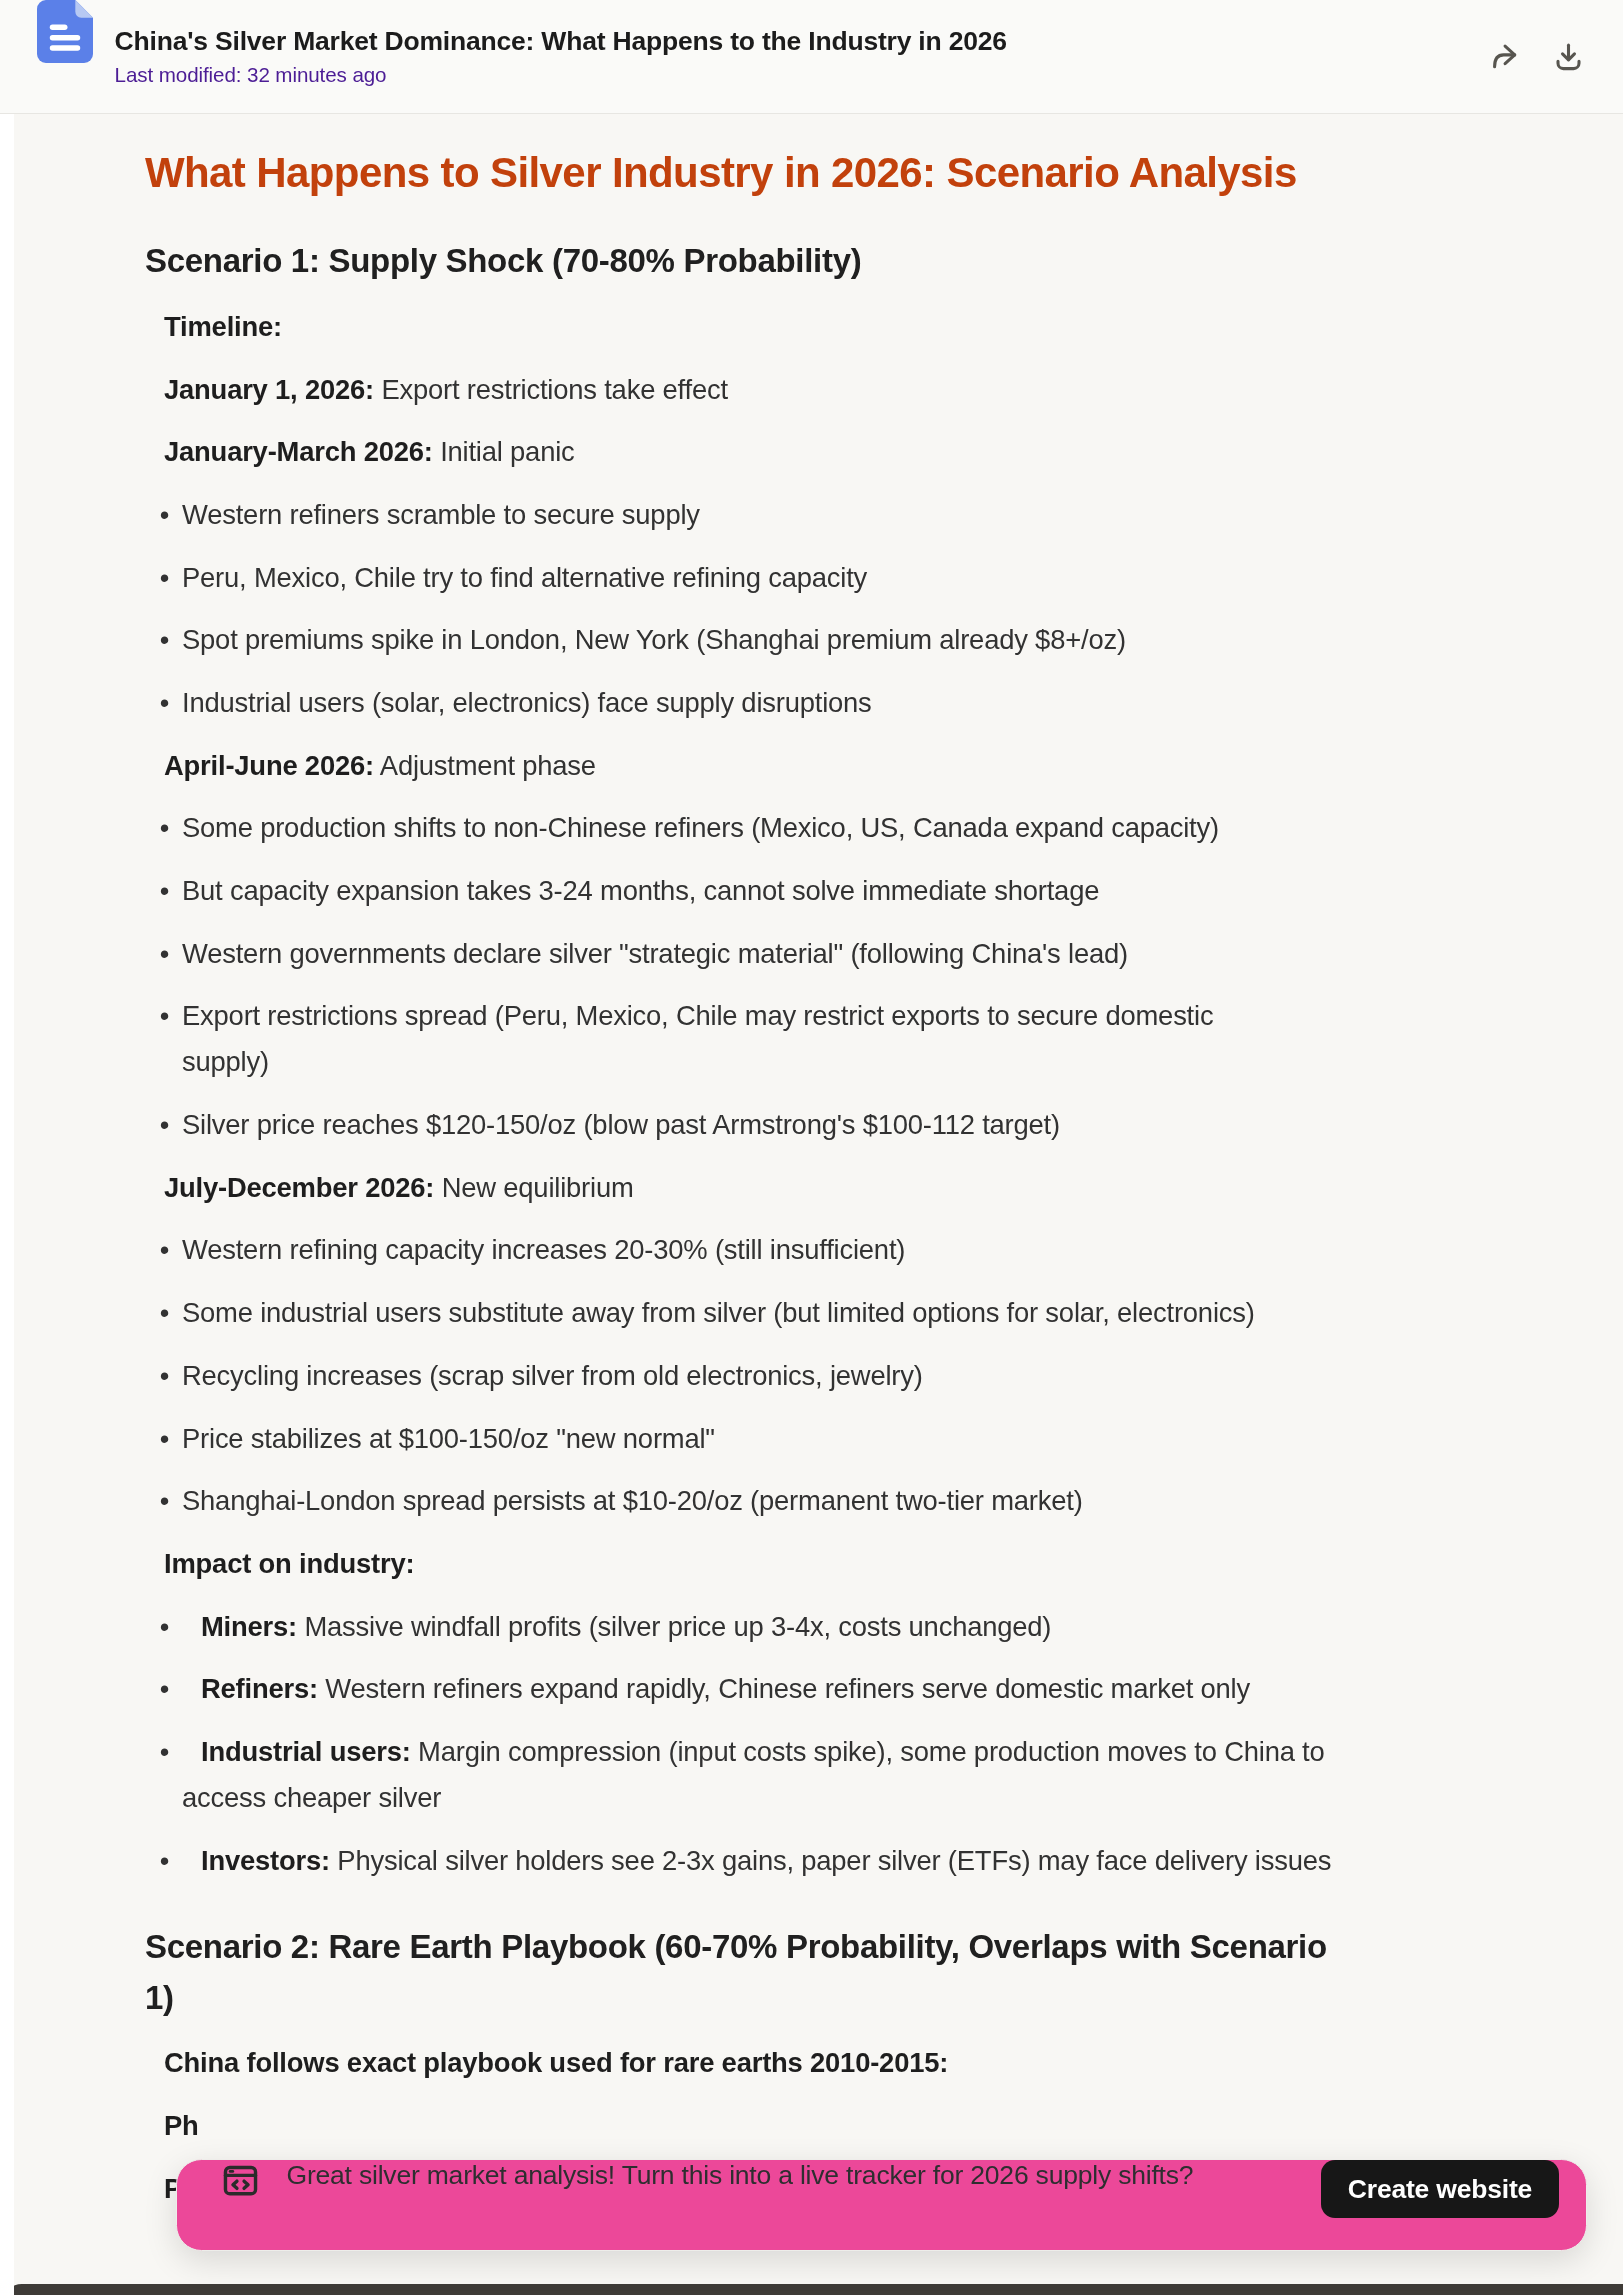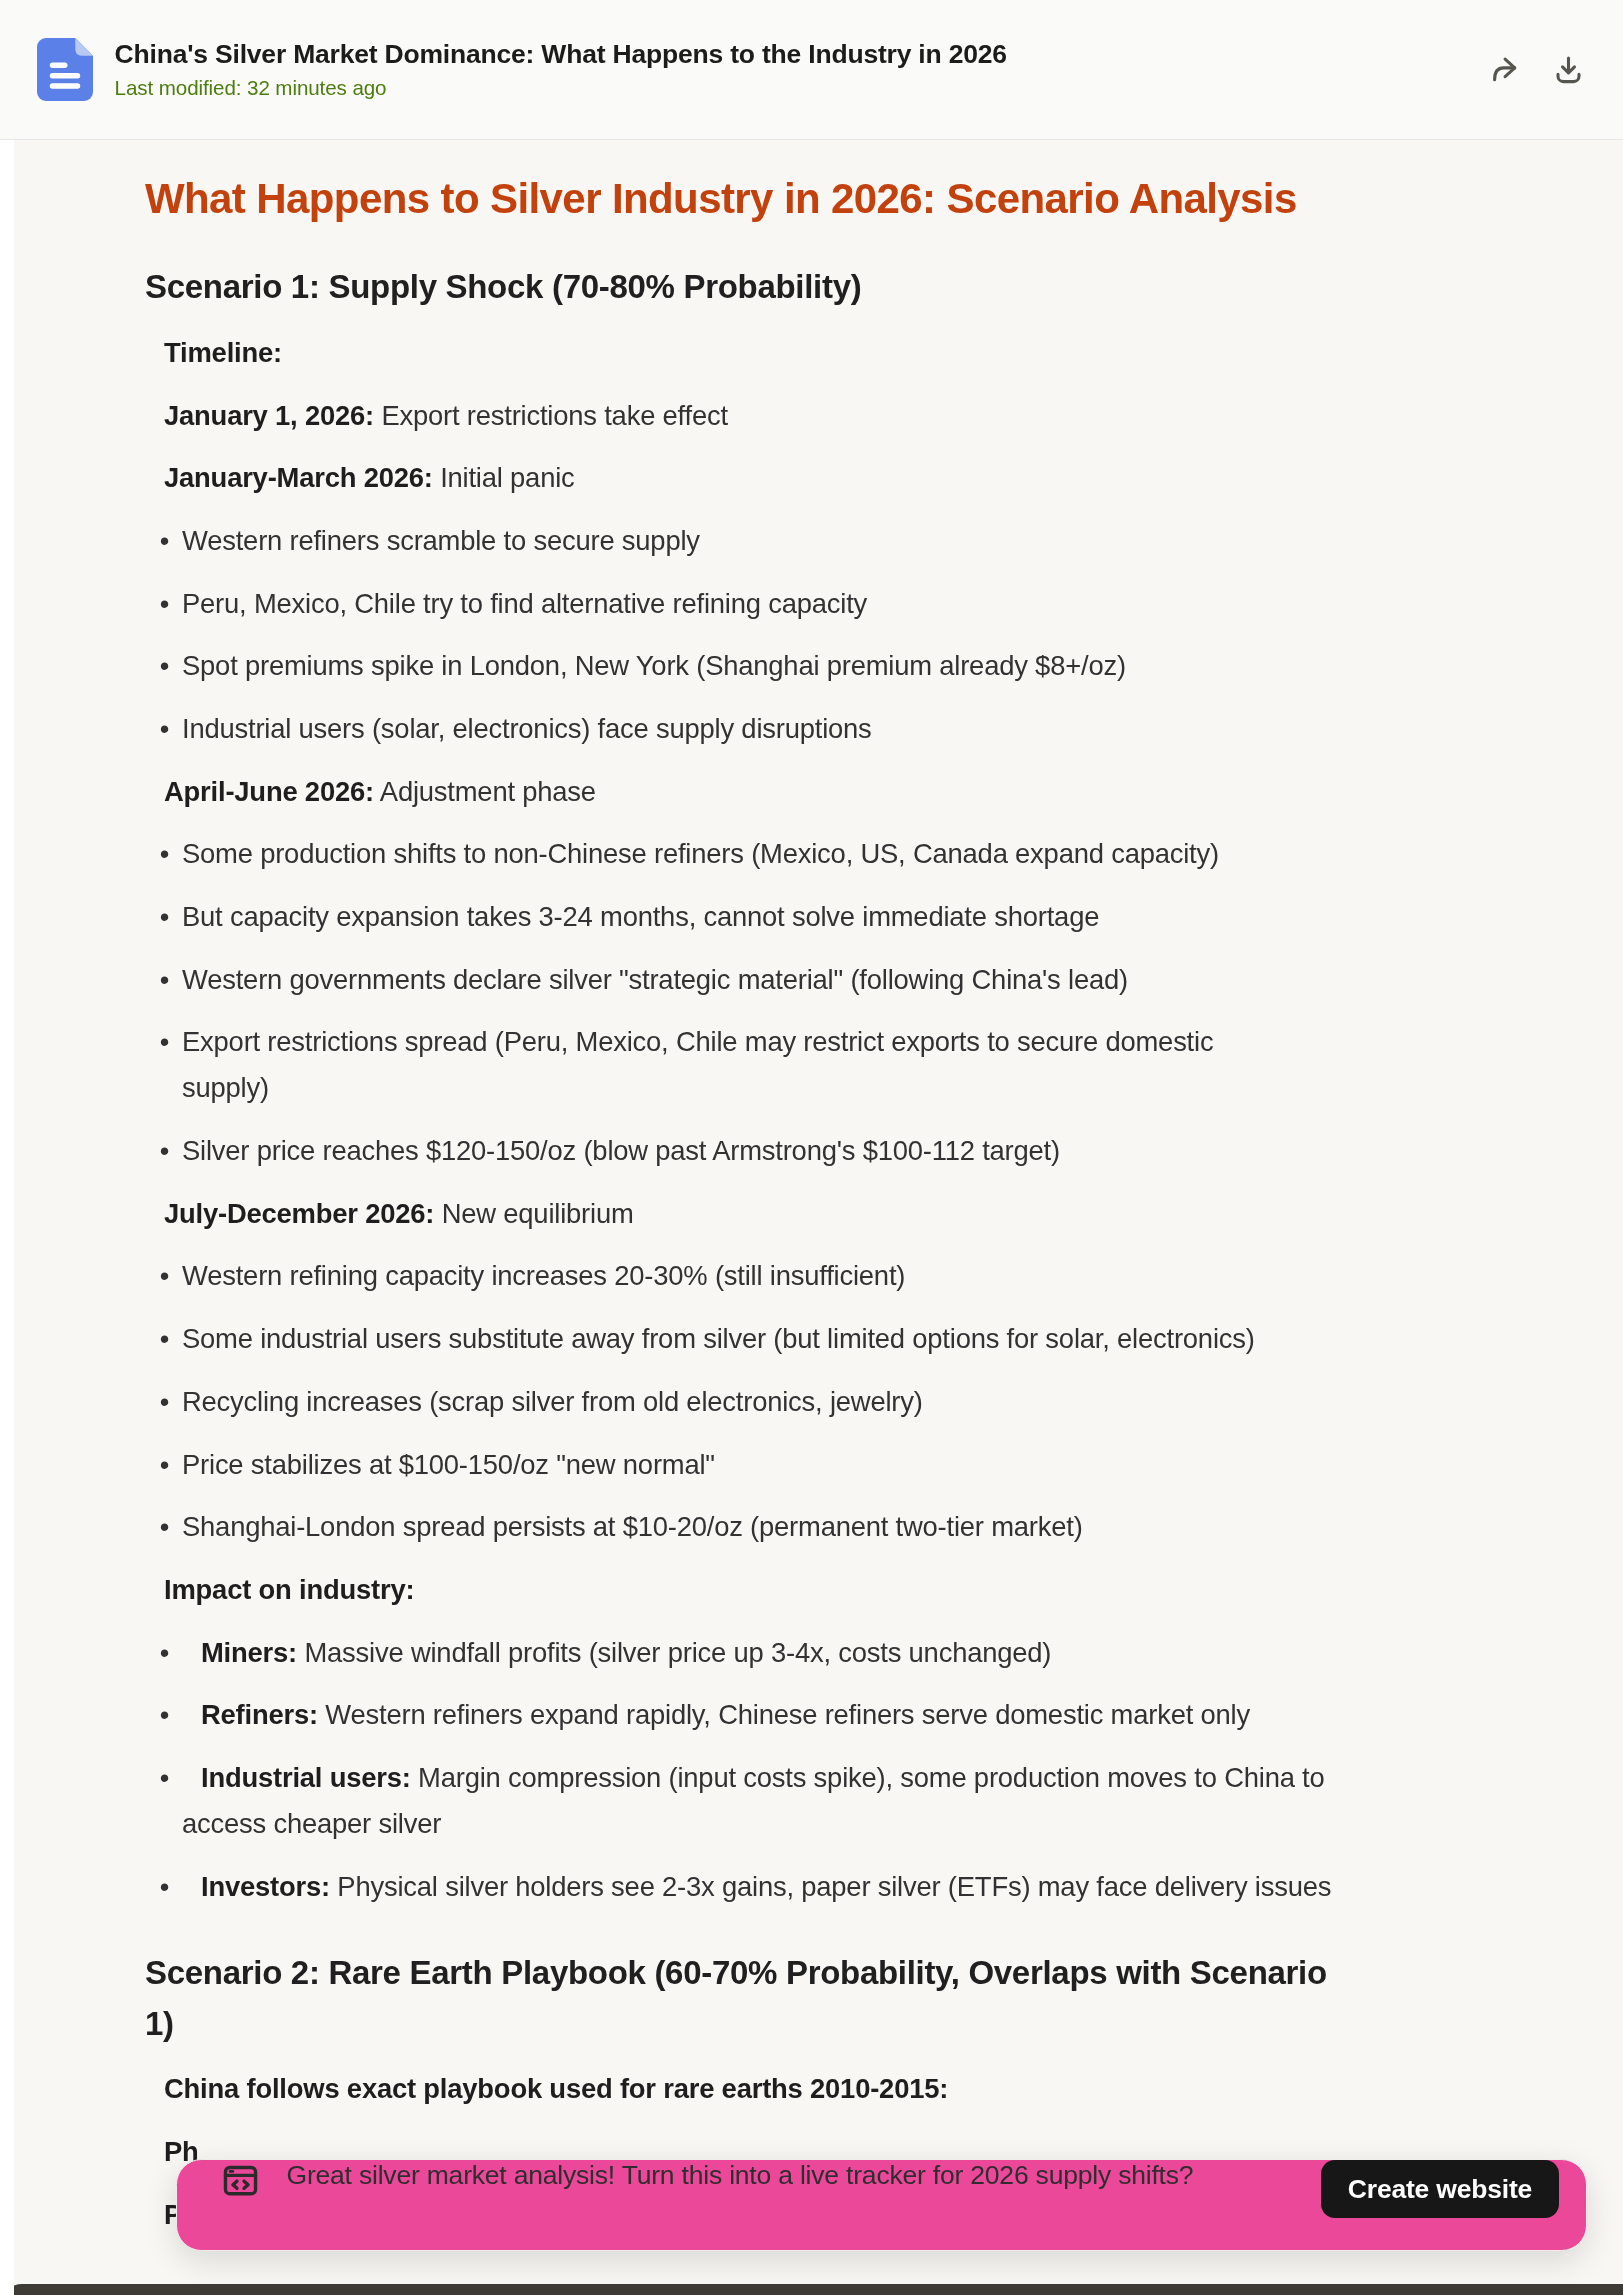--- a/index.html
+++ b/index.html
@@ -4,28 +4,28 @@
 <style>
   html,body{margin:0;padding:0;}
   body{
     width:1623px;height:2296px;position:relative;overflow:hidden;
     background:#f8f7f4;color:#323232;
     font-family:"Liberation Sans",sans-serif;
     -webkit-font-smoothing:antialiased;
   }
   
   .header{
-    height:140px;background:#fafaf8;border-bottom:1px solid #e7e6e2;
-    display:flex;align-items:center;box-sizing:border-box;
+    height:114px;background:#fafaf8;border-bottom:1px solid #e7e6e2;
+    display:flex;box-sizing:border-box;
     padding:0 29px 0 37px;position:relative;z-index:20;
   }
   .doc-icon{flex:0 0 auto;margin-right:21.6px;display:flex;}
   .header-text{display:flex;flex-direction:column;justify-content:center;}
   .header-title{font-size:26.5px;font-weight:700;color:#1c1c1c;letter-spacing:-0.2px;line-height:1.2;}
-  .header-sub{font-size:20.6px;color:#4d7c0f;margin-top:5.9px;letter-spacing:-0.1px;}
+  .header-sub{font-size:20.6px;color:#4c1d95;margin-top:5.9px;letter-spacing:-0.1px;}
   .header-actions{margin-left:auto;display:flex;align-items:center;gap:13.7px;}
   .icon-btn{background:none;border:none;padding:7.8px;cursor:pointer;display:flex;align-items:center;}
   .icon-btn svg{stroke:#57554f;fill:none;stroke-width:2.1;stroke-linecap:round;stroke-linejoin:round;}
   
   .left-gutter{position:absolute;left:0;top:114px;width:13.7px;height:2182px;background:#ffffff;z-index:15;}
   
   .doc{
     box-sizing:border-box;width:1623px;
     padding:33px 23.5px 0 145px;position:relative;z-index:1;
   }

